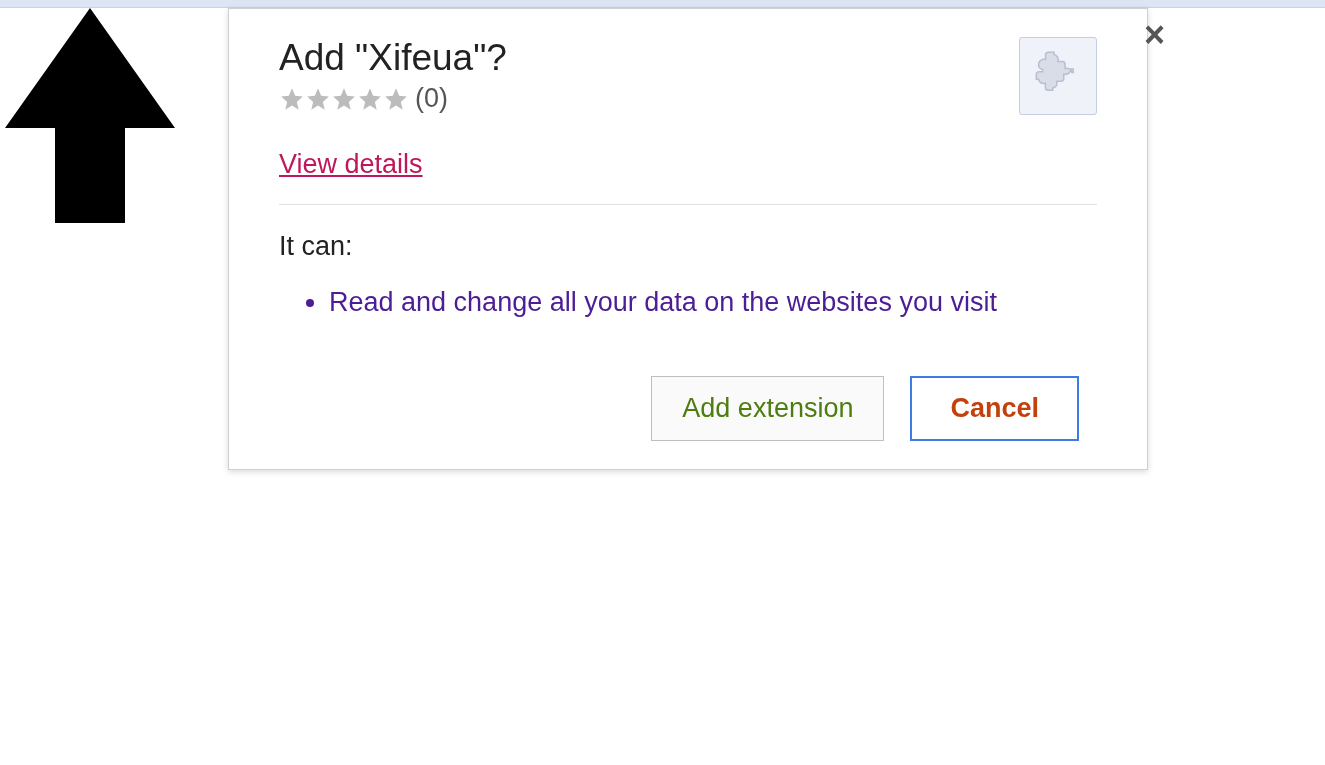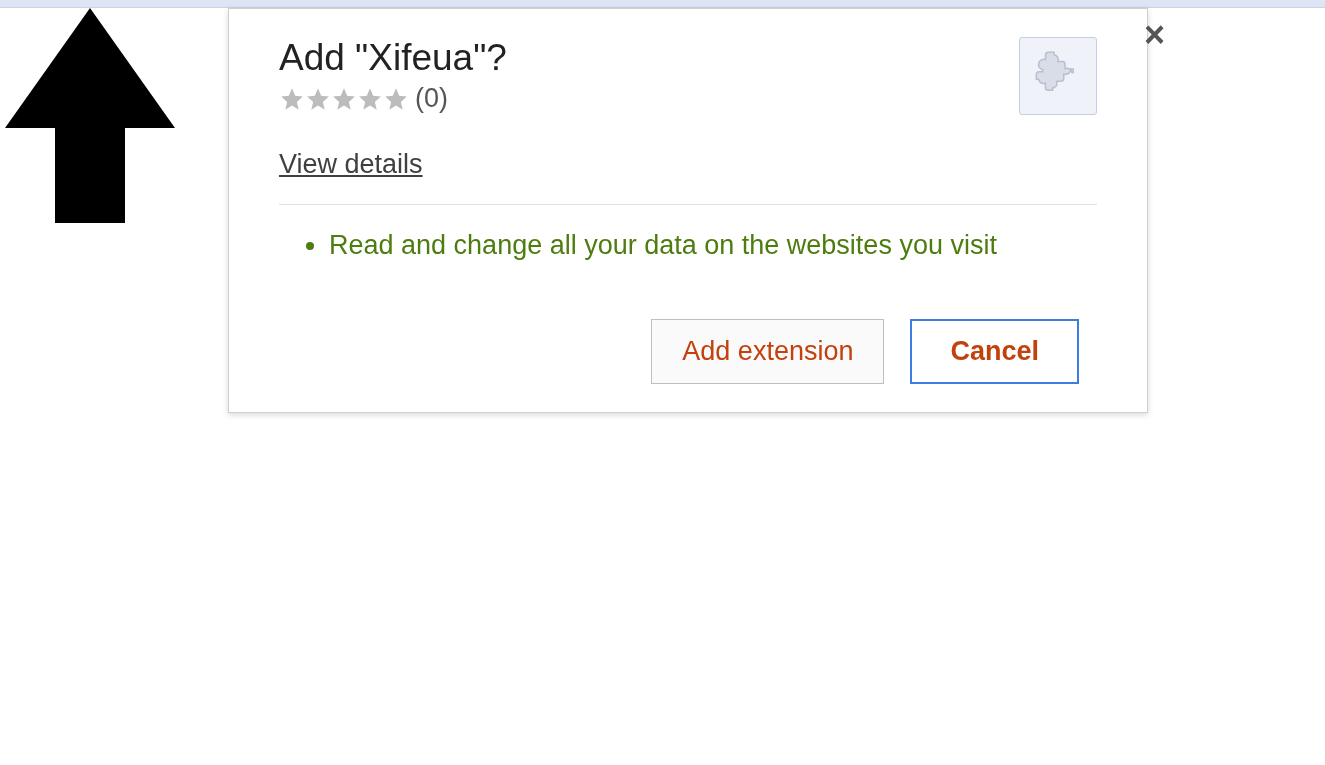--- a/index.html
+++ b/index.html
@@ -90,61 +90,61 @@
       margin-top: 0;
     }
     .ext-icon-box svg {
       width: 52px;
       height: 52px;
     }
     .view-details {
       display: inline-block;
       margin-top: 34px;
       font-size: 27px;
-      color: #404040;
+      color: #be185d;
       text-decoration: underline;
       cursor: pointer;
     }
     .divider {
       border: none;
       border-top: 1px solid #e0e0e0;
       margin-top: 24px;
     }
     .permissions-heading {
       font-size: 27px;
       color: #222;
       margin-top: 26px;
     }
     .permissions-list {
       margin-top: 22px;
       padding-left: 50px;
     }
     .permissions-list li {
       font-size: 27px;
-      color: #4d7c0f;
+      color: #4c1d95;
       list-style: disc;
       line-height: 1.4;
     }
     .button-row {
       display: flex;
       justify-content: flex-end;
       gap: 26px;
       margin-top: 54px;
       padding-right: 18px;
     }
     .btn {
       font-size: 27px;
       padding: 16px 30px;
       background: #fff;
       cursor: pointer;
       font-family: inherit;
     }
     .btn-add {
       border: 1px solid #bfbfbf;
-      color: #c2410c;
+      color: #4d7c0f;
       background: #fafafa;
     }
     .btn-cancel {
       border: 2px solid #3b7de0;
       color: #c2410c;
       font-weight: bold;
       padding: 15px 38px;
     }
     ." +  /* noop to silence */
     .big-arrow {
@@ -200,20 +200,21 @@
             <path fill="#d8dde8" stroke="#b8bfcf" stroke-width="0.8" d="M20.5 11h-1.2c-.3-1.3-1.5-2.3-2.8-2.3-.3 0-.6.1-.9.2V6.5c0-.8-.7-1.5-1.5-1.5h-2.4c.1-.3.2-.6.2-.9 0-1.4-1-2.5-2.3-2.8V0H6.5C5.7 0 5 .7 5 1.5v2.4c-.3-.1-.6-.2-.9-.2-1.6 0-2.9 1.3-2.9 2.9 0 1.4 1 2.5 2.3 2.8v1.2H1.5C.7 10.6 0 11.3 0 12.1v2.5h1.2c.3 1.3 1.5 2.3 2.8 2.3.3 0 .6-.1.9-.2v2.4c0 .8.7 1.5 1.5 1.5h2.5v-1.2c1.3-.3 2.3-1.5 2.3-2.8 0-.3-.1-.6-.2-.9h2.4c.8 0 1.5-.7 1.5-1.5v-2.4c.3.1.6.2.9.2 1.6 0 2.9-1.3 2.9-2.9h1.3V11z" transform="translate(2 2) scale(0.85)"></path>
           </svg>
         </span>
       </div>
     </div>
 
     <a class="view-details">View details</a>
 
     <hr class="divider">
 
+    <div class="permissions-heading">It can:</div>
 
     <ul class="permissions-list">
       <li>Read and change all your data on the websites you visit</li>
     </ul>
 
     <div class="button-row">
       <button class="btn btn-add">Add extension</button>
       <button class="btn btn-cancel">Cancel</button>
     </div>
 

